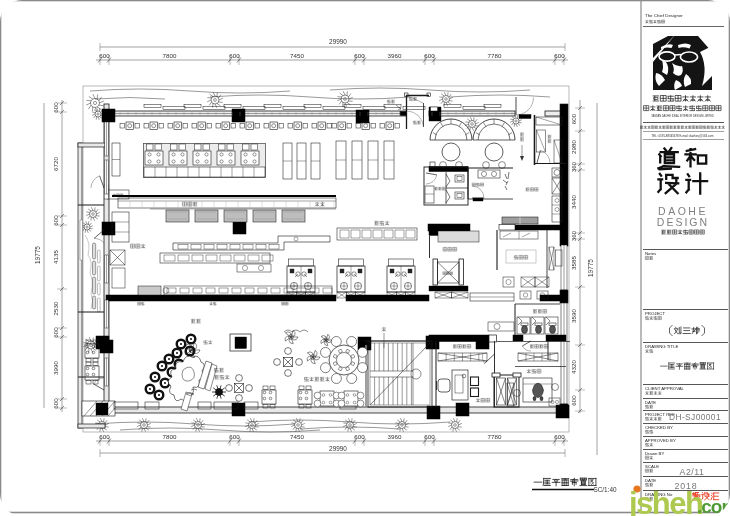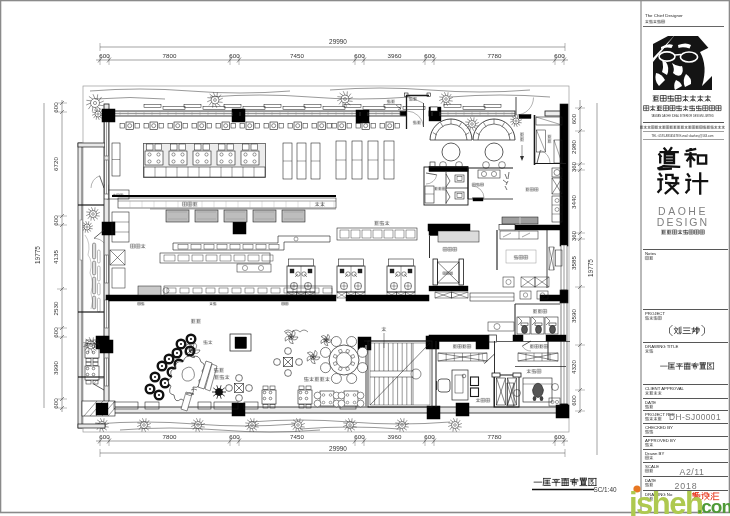--- a/index.html
+++ b/index.html
@@ -1,15 +1,15 @@
 <!DOCTYPE html>
 <html><head><meta charset="utf-8"><style>
 html,body{margin:0;padding:0;background:#fff;}
 *{font-family:"Liberation Sans",sans-serif;}
-#page{position:relative;width:730px;height:516px;background:#fff;overflow:hidden;}
+#page{position:relative;width:730px;height:516px;background:#fff;overflow:hidden;border-radius:22px;}
 </style></head><body>
 <div id="page">
 <svg width="730" height="516" viewBox="0 0 730 516">
 
 <rect x="0.5" y="0.5" width="729" height="512" stroke="#8a8a8a" stroke-width="1.6" fill="none"></rect>
 
 <line x1="641" y1="0" x2="641" y2="513" stroke="#8a8a8a" stroke-width="1.2"></line>
 
 <line x1="100" y1="47" x2="565" y2="47" stroke="#444" stroke-width="0.5"></line>
 <text x="338" y="44" font-size="6.4" fill="#333" text-anchor="middle">29990</text>

